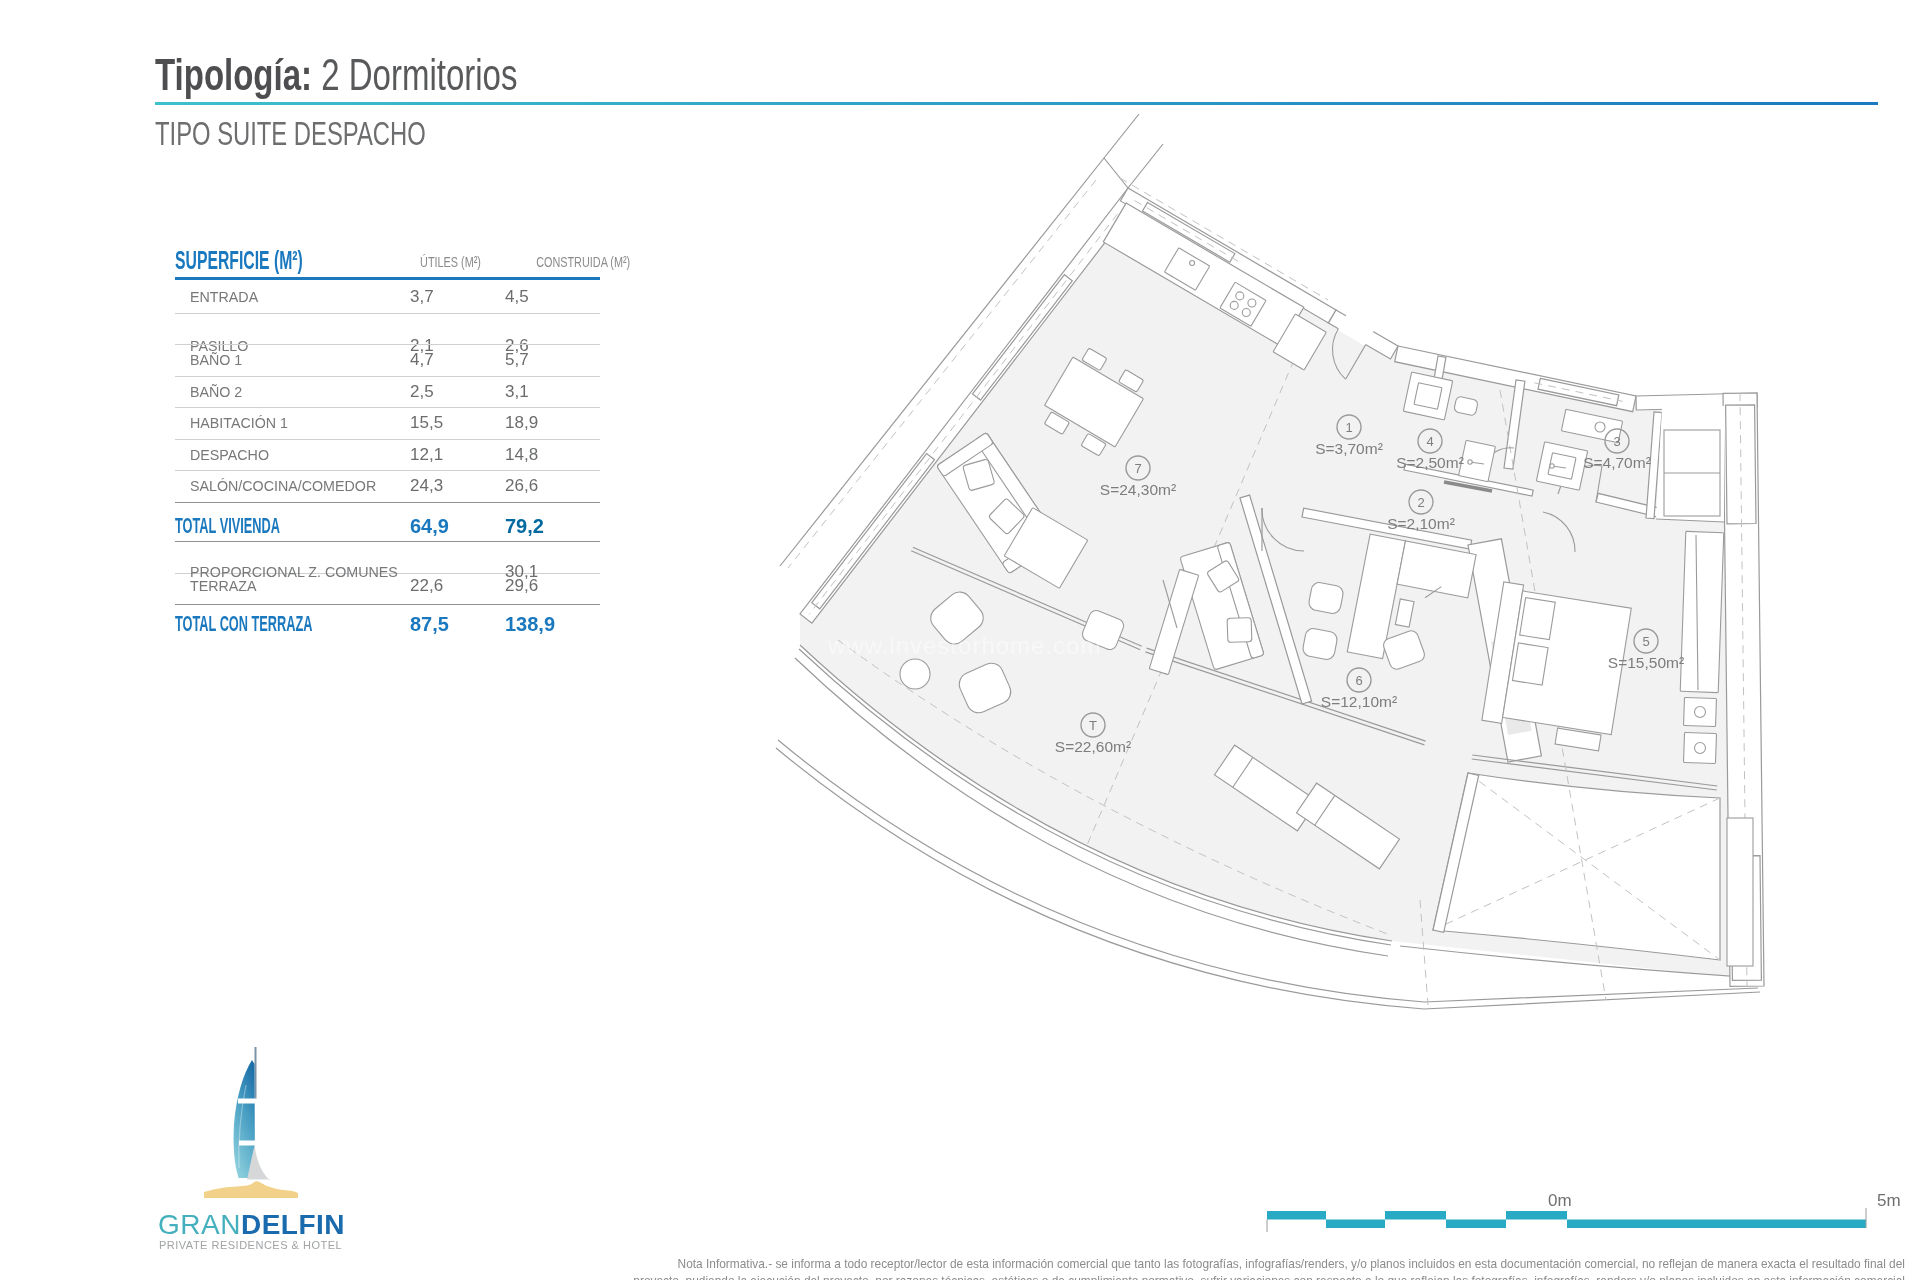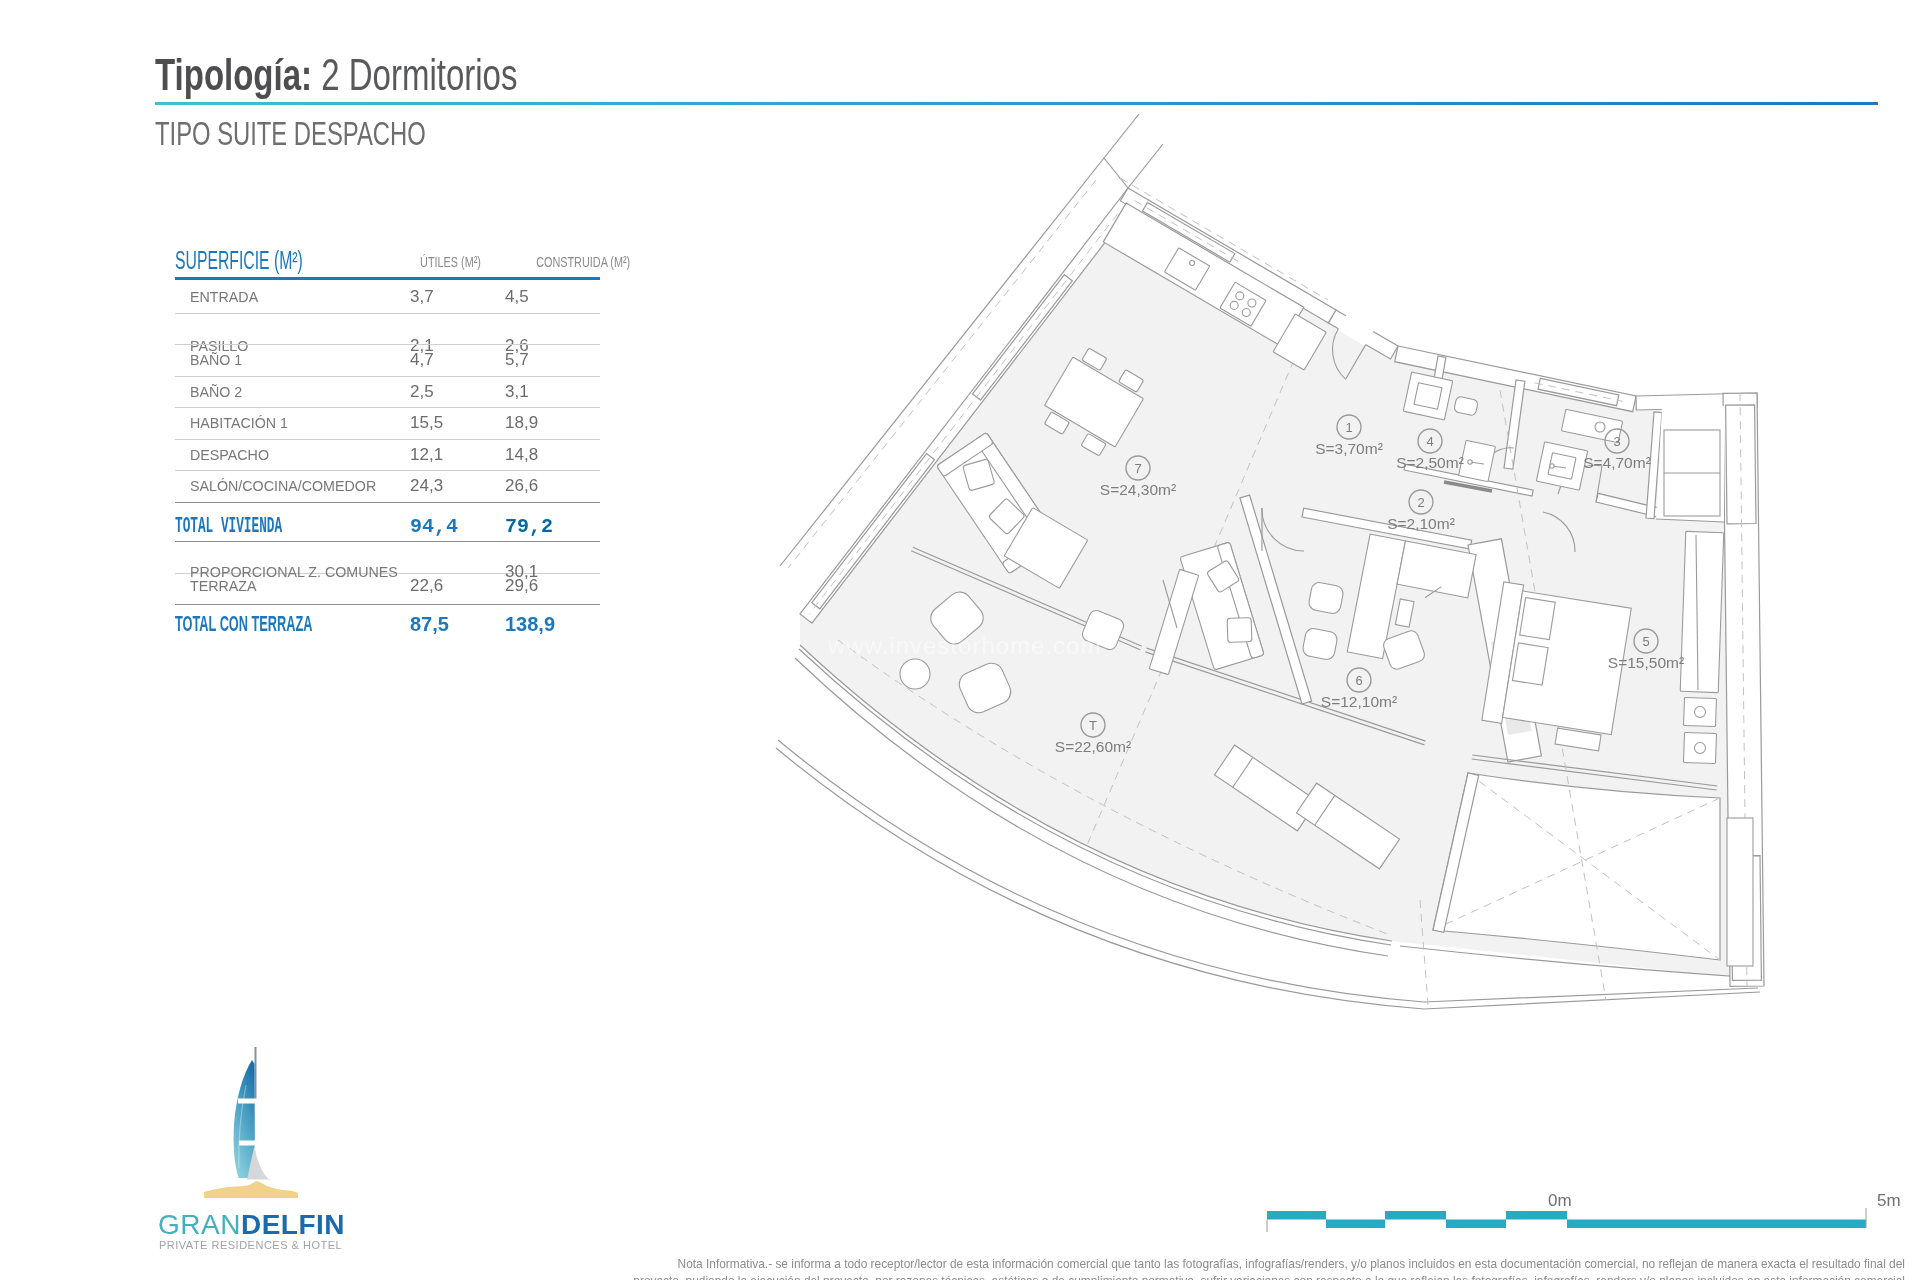--- a/index.html
+++ b/index.html
@@ -28,21 +28,21 @@
 <div class="abs" style="left:155px; top:50px; font-size:44px; color:#4e4e50;">
   <span class="cond"><b>Tipología:</b>&nbsp;<span style="font-weight:normal; color:#58595b;">2 Dormitorios</span></span>
 </div>
 
 <div class="abs" style="left:155px; top:102px; width:1723px; height:3px; background:linear-gradient(to right,#3fc0cc,#1a79bf);"></div>
 
 <div class="abs" style="left:155px; top:114px; font-size:34px; color:#6d6e70;">
   <span class="cond" style="transform:scaleX(0.70);">TIPO SUITE DESPACHO</span>
 </div>
 
-<div class="abs" style="left:175px; top:246px; font-size:25px; color:#1a78be; font-weight:normal;">
+<div class="abs" style="left:175px; top:246px; font-size:25px; color:#1a78be; font-weight:bold;">
   <span class="cond" style="transform:scaleX(0.63);">SUPERFICIE (M²)</span></div>
 <div class="abs" style="left:350px; top:253px; width:200px; text-align:center; font-size:15.5px; color:#8a8b8d;">
   <span class="cond" style="transform-origin:50% 50%; transform:scaleX(0.70);">ÚTILES (M²)</span></div>
 <div class="abs" style="left:450px; top:253px; width:200px; text-align:right; font-size:15.5px; color:#8a8b8d;">
   <span class="cond" style="transform-origin:50% 50%; transform:scaleX(0.70);">CONSTRUIDA (M²)</span></div>
 <div class="abs" style="left:175px; top:277px; width:425px; height:3px; background:#1a78be;"></div>
 
 <div class="trow" style="top:281px;">
     <span class="tlab">ENTRADA</span>
     <span class="tv1">3,7</span>
@@ -85,23 +85,23 @@
   </div>
 <div class="sep" style="top:470.0px;"></div>
 
 <div class="trow" style="top:470.0px;">
     <span class="tlab">SALÓN/COCINA/COMEDOR</span>
     <span class="tv1">24,3</span>
     <span class="tv2">26,6</span>
   </div>
 <div class="sep sepd" style="top:501.5px;"></div>
 
-<div class="trow" style="top:503.5px; height:44px;font-family:Liberation Mono, monospace;">
+<div class="trow" style="top:503.5px; height:44px;">
  <span class="tlab" style="left:0; font-size:22px; color:#1a78be; font-weight:bold;"><span class="cond" style="transform:scaleX(0.63);">TOTAL VIVIENDA</span></span>
- <span class="tv1" style="font-size:20px; color:#1a78be; font-weight:bold;">94,4</span>
+ <span class="tv1" style="font-size:20px; color:#1a78be; font-weight:bold;">64,9</span>
  <span class="tv2" style="font-size:20px; color:#0369a1; font-weight:bold;">79,2</span>
   </div>
 <div class="sep sepd" style="top:541.0px;"></div>
 
 <div class="trow" style="top:570px;">
     <span class="tlab">TERRAZA</span>
     <span class="tv1">22,6</span>
     <span class="tv2">29,6</span>
   </div>
 <div class="sep" style="top:572.5px;"></div>

